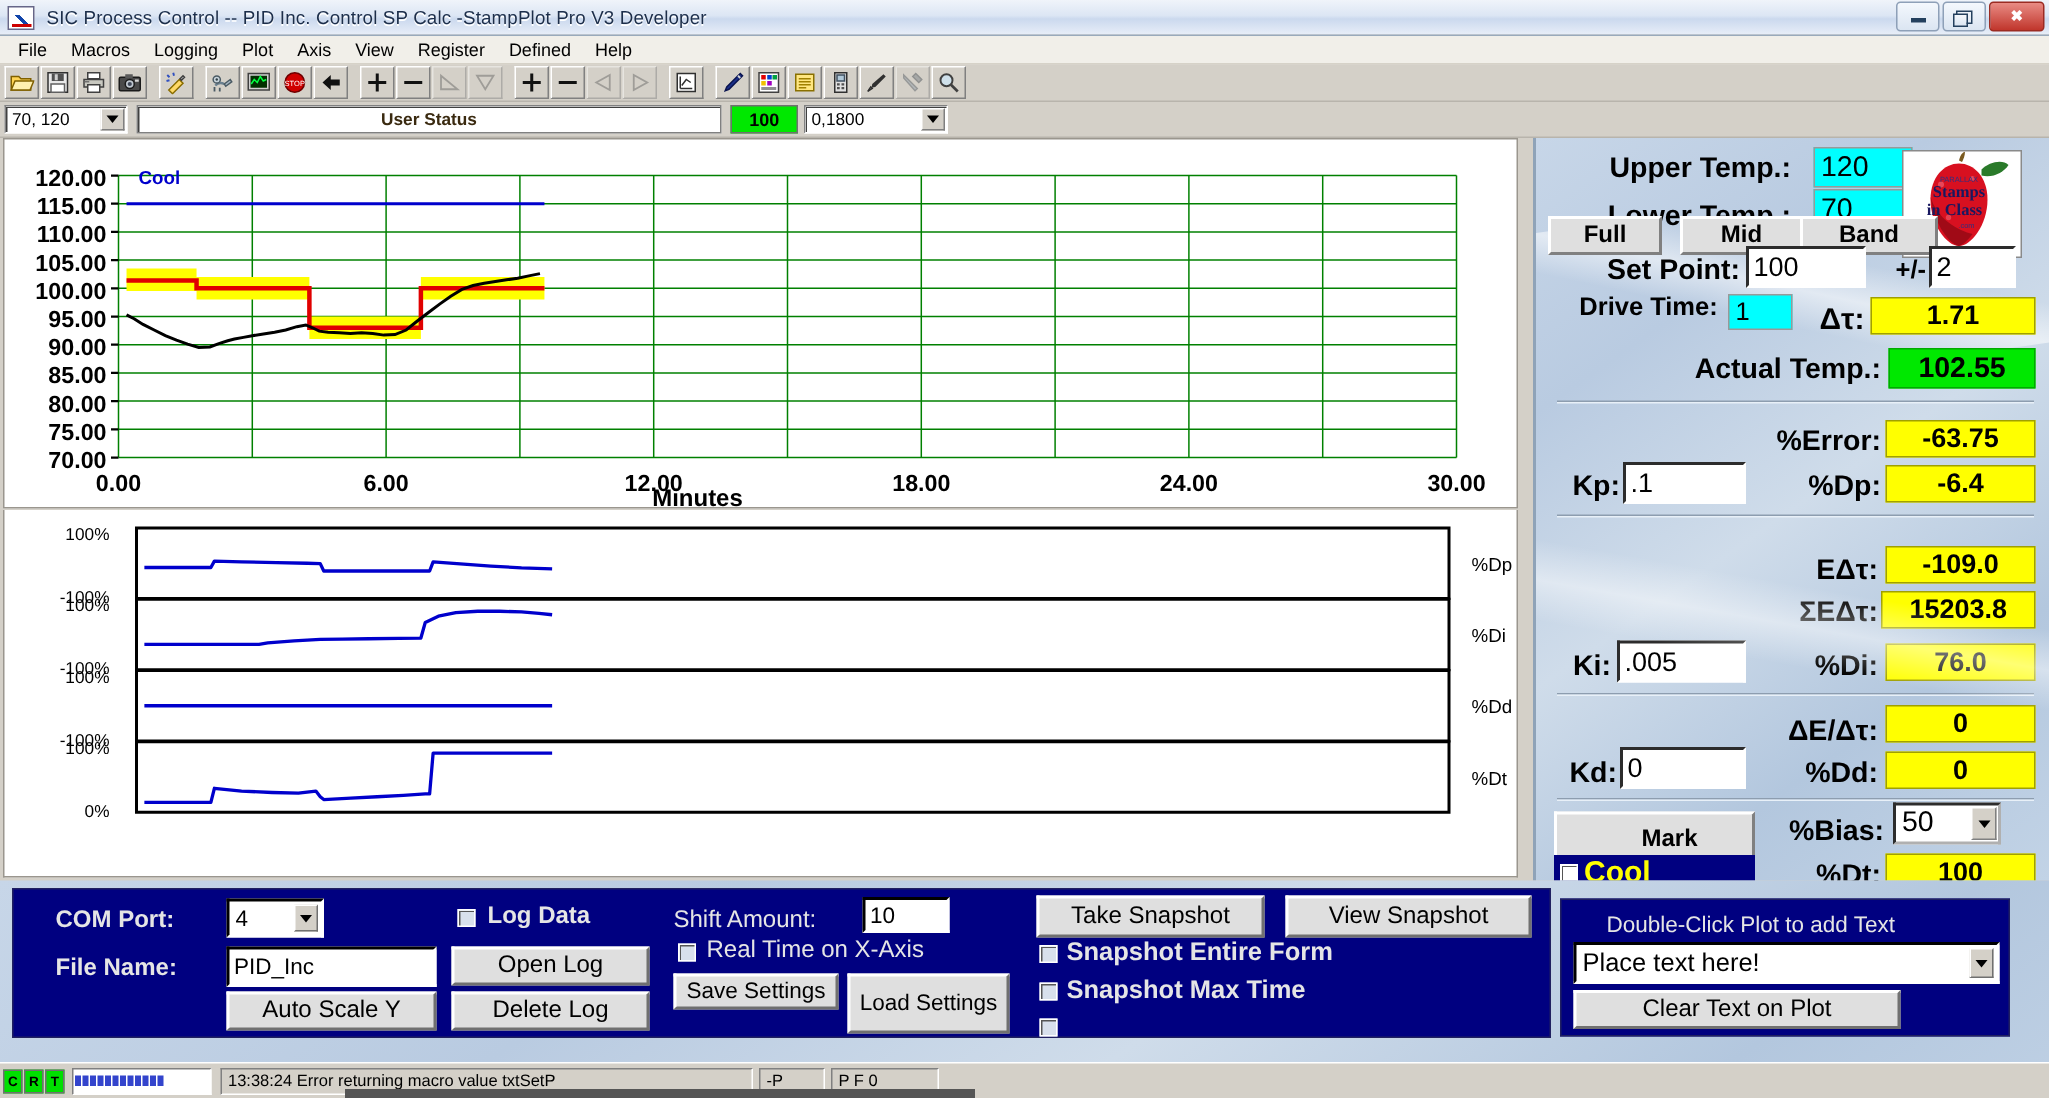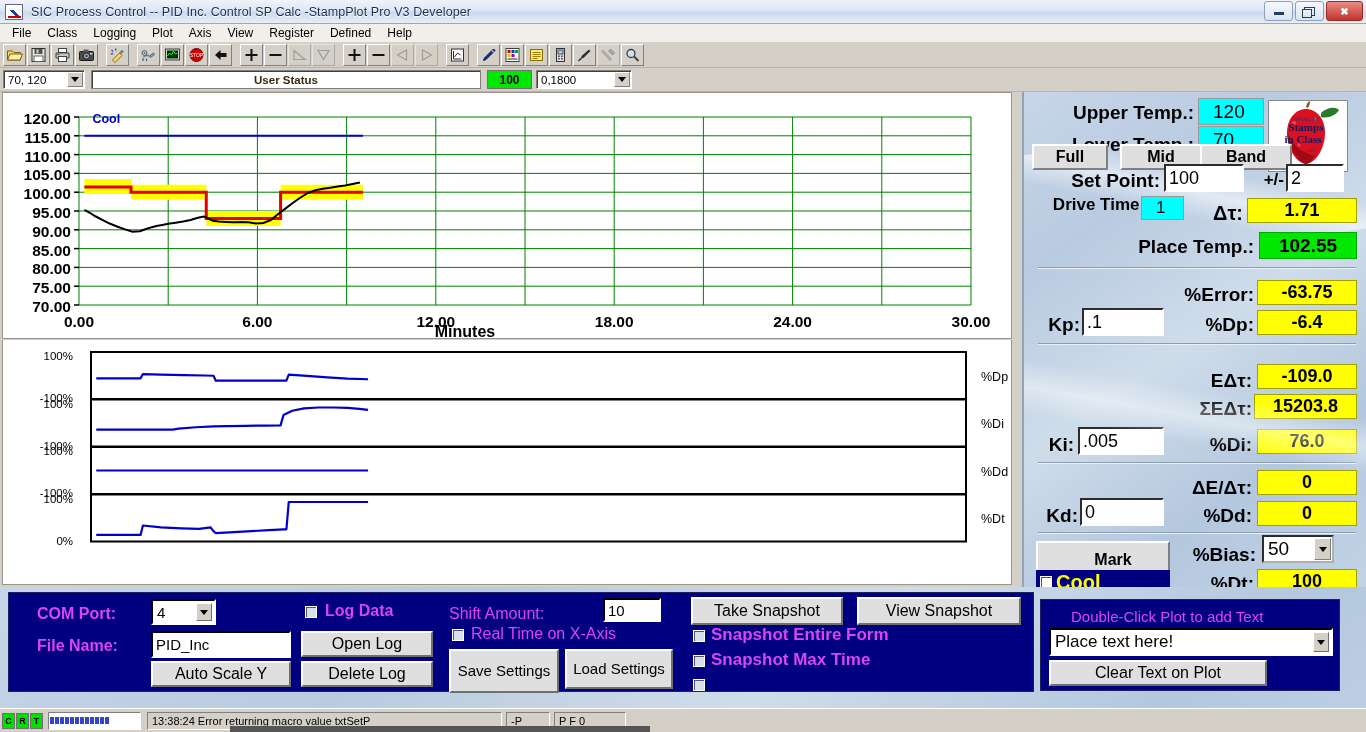--- a/index.html
+++ b/index.html
@@ -142,21 +142,21 @@
     content:"";position:absolute;left:-40px;top:250px;width:420px;height:160px;
     background:linear-gradient(16deg,rgba(255,255,255,0) 42%,rgba(255,255,255,.45) 52%,rgba(255,255,255,0) 62%);
     transform:rotate(-6deg);pointer-events:none;
   }
   .rp-lbl{
     position:absolute;font-weight:bold;color:#000;
     text-align:right;white-space:nowrap;
   }
   .fld-cyan{
     position:absolute;background:#00ffff;border:1px solid #999;
-    font-size:19px;color:#000;padding-left:14px;display:flex;align-items:center;
+    font-size:19px;color:#000;padding-left:4px;display:flex;align-items:center;margin-left:11px;
   }
   .fld-white{
     position:absolute;background:#fff;
     border:2px inset #c0c0c0;border-top-color:#808080;border-left-color:#808080;
     border-right-color:#fff;border-bottom-color:#fff;
     font-size:18px;color:#000;padding-left:3px;display:flex;align-items:center;
   }
   .fld-yellow{
     position:absolute;background:#ffff00;border:1px solid #a0a000;
     font-size:18px;font-weight:bold;color:#000;
@@ -187,21 +187,21 @@
   
   #bottom-panel{
     position:absolute;left:0;top:495px;width:1366px;height:205px;
     background:linear-gradient(145deg,#c7d6e8 0%,#b9cbe1 30%,#cfdcea 55%,#b3c7de 80%,#c2d3e6 100%);
   }
   .navy{
     position:absolute;background:#000080;border:1px solid #202060;
   }
   #navy-left{left:8px;top:5px;width:1026px;height:100px;}
   #navy-right{left:1040px;top:12px;width:300px;height:92px;}
-  .np-lbl{position:absolute;color:#d946ef;font-weight:bold;white-space:nowrap;}
+  .np-lbl{position:absolute;color:#e5e5e5;font-weight:bold;white-space:nowrap;}
   .np-lbl.thin{font-weight:normal;}
   .np-input{
     position:absolute;background:#fff;border:2px inset #b0b0b0;
     border-top-color:#555;border-left-color:#555;border-right-color:#fff;border-bottom-color:#fff;
     font-size:15px;color:#000;padding-left:3px;display:flex;align-items:center;
   }
   .np-btn{
     position:absolute;background:#dfdfdf;
     border-top:2px solid #fff;border-left:2px solid #fff;
     border-right:2px solid #707070;border-bottom:2px solid #707070;
@@ -267,21 +267,21 @@
       </div>
     <div class="winbtn">
         <div class="wb-max"></div>
       </div>
     <div class="winbtn close">✖</div>
   </div>
 </div>
 
 <div id="menubar">
   <div class="menu-item">File</div>
-  <div class="menu-item">Class</div>
+  <div class="menu-item">Macros</div>
   <div class="menu-item">Logging</div>
   <div class="menu-item">Plot</div>
   <div class="menu-item">Axis</div>
   <div class="menu-item">View</div>
   <div class="menu-item">Register</div>
   <div class="menu-item">Defined</div>
   <div class="menu-item">Help</div>
 </div>
 
 <div id="toolbar1">
@@ -597,21 +597,21 @@
     <div class="rp-lbl" style="left:6px;top:78px;width:130px;font-size:19px;">Set Point:</div>
     <div class="fld-white" style="left:140px;top:72px;width:80px;height:28px;">100</div>
     <div class="rp-lbl" style="left:222px;top:78px;width:38px;font-size:17px;">+/-</div>
     <div class="fld-white" style="left:262px;top:72px;width:58px;height:28px;">2</div>
 
     <div class="rp-lbl" style="left:20px;top:104px;width:110px;font-size:17px;line-height:1.0;text-align:center;">Drive Time:</div>
     <div class="fld-cyan" style="left:117px;top:104px;width:43px;height:24px;font-size:17px;">1</div>
     <div class="rp-lbl" style="left:165px;top:110px;width:54px;font-size:20px;">Δτ:</div>
     <div class="fld-yellow" style="left:223px;top:106px;width:110px;height:25px;">1.71</div>
 
-    <div class="rp-lbl" style="left:70px;top:144px;width:160px;font-size:19px;">Place Temp.:</div>
+    <div class="rp-lbl" style="left:70px;top:144px;width:160px;font-size:19px;">Actual Temp.:</div>
     <div class="fld-green" style="left:235px;top:140px;width:98px;height:27px;">102.55</div>
 
     <div class="divider-line" style="left:14px;top:175px;width:318px;"></div>
 
     <div class="rp-lbl" style="left:130px;top:192px;width:100px;font-size:19px;">%Error:</div>
     <div class="fld-yellow" style="left:233px;top:188px;width:100px;height:25px;">-63.75</div>
 
     <div class="rp-lbl" style="left:12px;top:222px;width:44px;font-size:19px;">Kp:</div>
     <div class="fld-white" style="left:58px;top:216px;width:82px;height:28px;">.1</div>
     <div class="rp-lbl" style="left:148px;top:222px;width:82px;font-size:19px;">%Dp:</div>
@@ -675,26 +675,26 @@
       <div class="np-lbl" style="left:28px;top:44px;font-size:16px;">File Name:</div>
       <div class="np-input" style="left:142px;top:38px;width:140px;height:27px;">PID_Inc</div>
       <div class="np-btn" style="left:142px;top:68px;width:140px;height:26px;font-size:16px;">Auto Scale Y</div>
 
       <span class="cbx navycb" style="left:296px;top:13px;"></span>
       <div class="np-lbl" style="left:316px;top:9px;font-size:16px;">Log Data</div>
       <div class="np-btn" style="left:292px;top:38px;width:132px;height:26px;font-size:16px;">Open Log</div>
       <div class="np-btn" style="left:292px;top:68px;width:132px;height:26px;font-size:16px;">Delete Log</div>
 
       <div class="np-lbl thin" style="left:440px;top:12px;font-size:16px;">Shift Amount:</div>
-      <div class="np-input" style="left:566px;top:5px;width:58px;height:24px;margin-left:28px;">10</div>
+      <div class="np-input" style="left:566px;top:5px;width:58px;height:24px;">10</div>
 
       <span class="cbx navycb" style="left:443px;top:36px;"></span>
       <div class="np-lbl thin" style="left:462px;top:32px;font-size:16px;">Real Time on X-Axis</div>
 
-      <div class="np-btn" style="left:440px;top:56px;width:110px;height:44px;font-size:15px;">Save Settings</div>
+      <div class="np-btn" style="left:440px;top:56px;width:110px;height:24px;font-size:15px;">Save Settings</div>
       <div class="np-btn" style="left:556px;top:56px;width:108px;height:40px;font-size:15px;">Load Settings</div>
 
       <div class="np-btn" style="left:682px;top:4px;width:152px;height:28px;font-size:16px;">Take Snapshot</div>
       <div class="np-btn" style="left:848px;top:4px;width:164px;height:28px;font-size:16px;">View Snapshot</div>
 
       <span class="cbx navycb" style="left:684px;top:37px;"></span>
       <div class="np-lbl" style="left:702px;top:32px;font-size:17px;">Snapshot Entire Form</div>
 
       <span class="cbx navycb" style="left:684px;top:62px;"></span>
       <div class="np-lbl" style="left:702px;top:57px;font-size:17px;">Snapshot Max Time</div>

